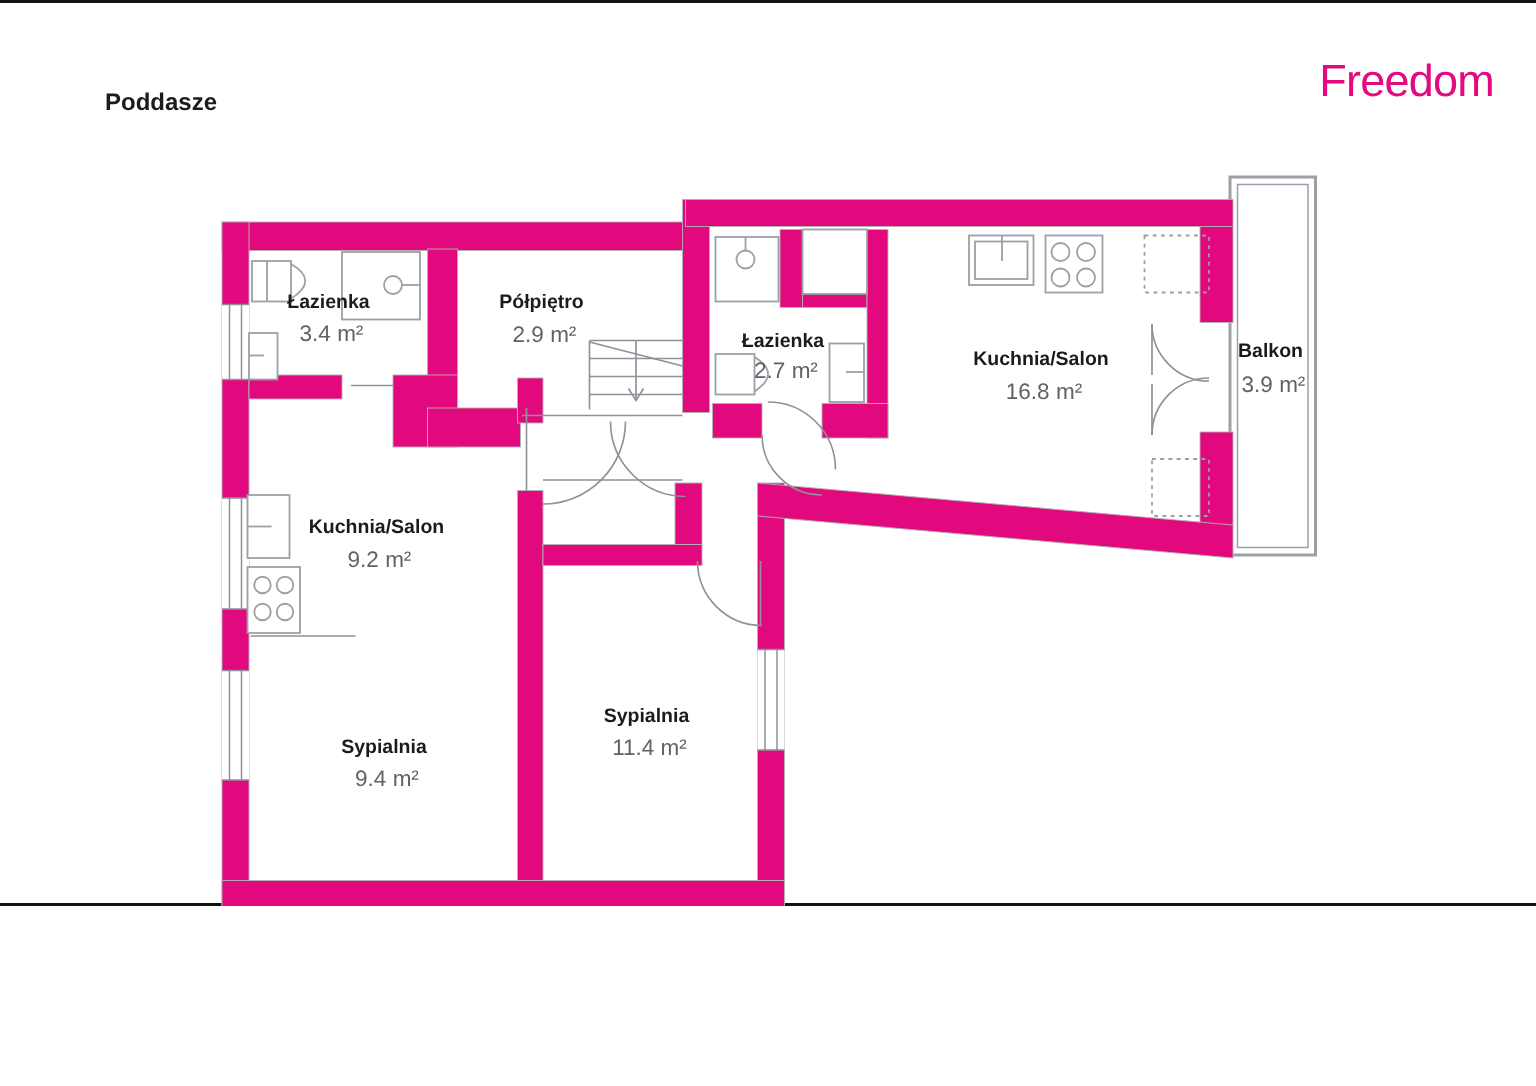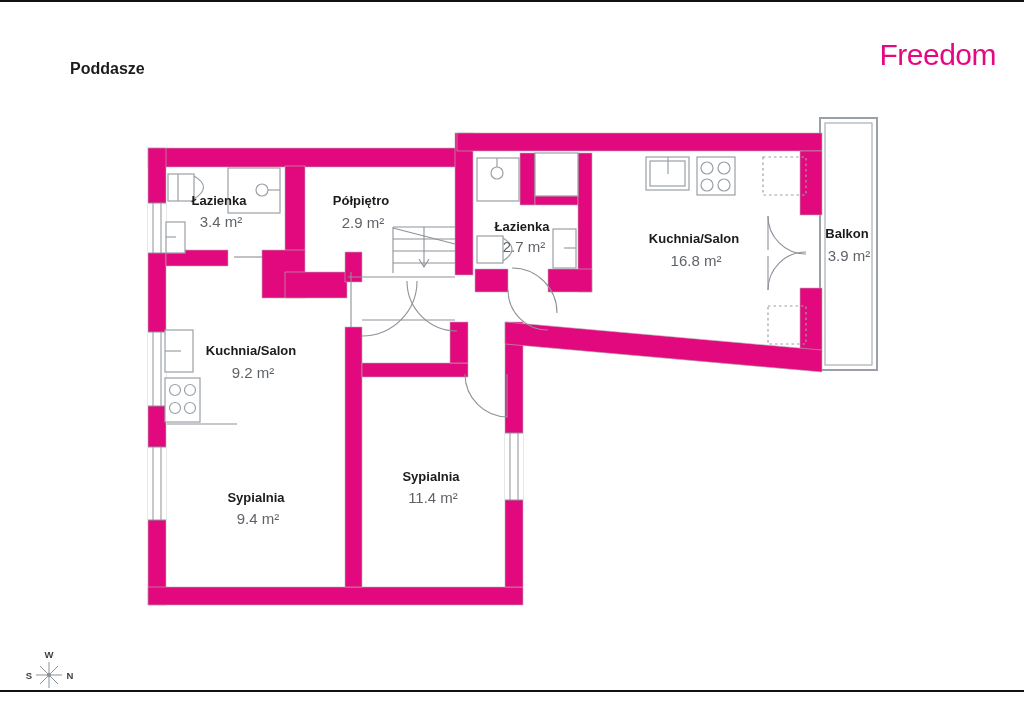--- a/index.html
+++ b/index.html
@@ -1,16 +1,16 @@
 <!DOCTYPE html>
 <html><head>
 <meta charset="utf-8">
 <style>
   html,body{margin:0;padding:0;background:#ffffff;}
-  .page{position:relative;width:1024px;height:692px;background:#ffffff;overflow:hidden;
+  .page{position:relative;width:1024px;height:604px;background:#ffffff;overflow:hidden;
         font-family:"Liberation Sans",sans-serif;}
   .edge{position:absolute;left:0;width:1024px;height:2px;background:#121212;}
   .edge.top{top:0;}
   .edge.bottom{bottom:0;}
   .title{position:absolute;left:70px;top:60px;font-size:16px;font-weight:bold;color:#1c1c1c;}
   .logo{position:absolute;right:28px;top:38px;font-size:30px;font-weight:normal;
         color:#E5097F;letter-spacing:-0.5px;}
   .footer{position:absolute;left:0;top:632px;width:1024px;text-align:center;
           font-size:16.5px;font-weight:bold;color:#111111;line-height:28px;}
   .plan-svg{position:absolute;left:0;top:0;}

